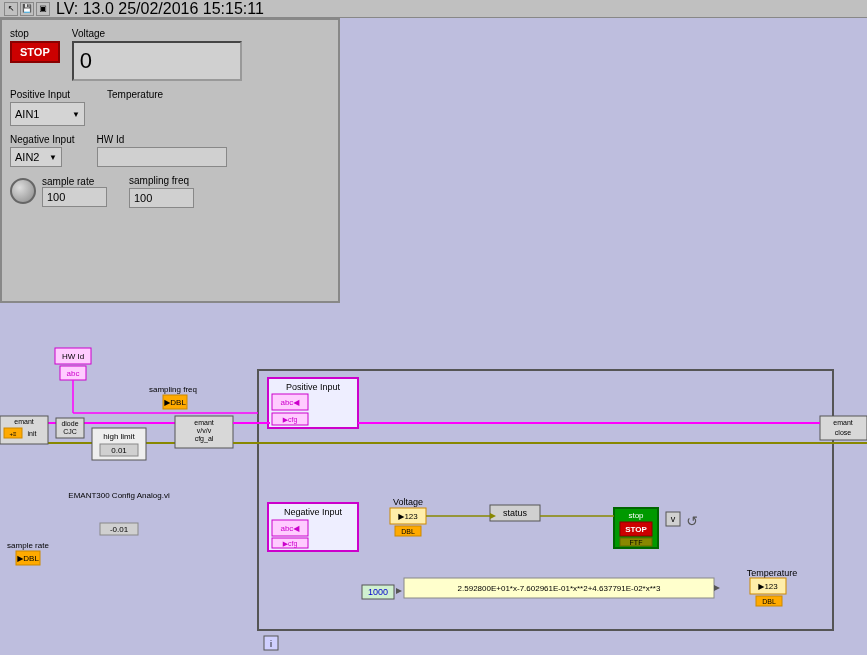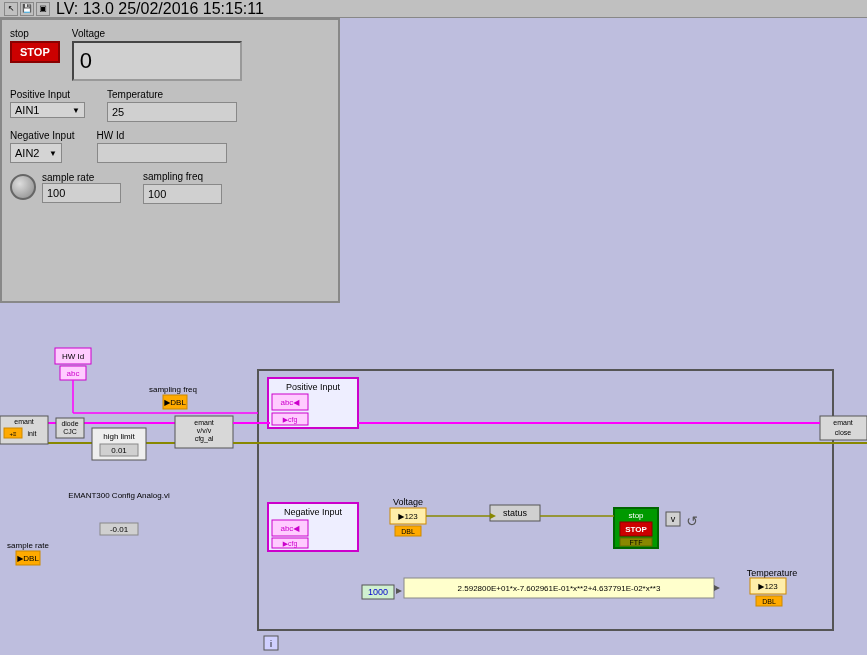--- a/index.html
+++ b/index.html
@@ -120,21 +120,21 @@
       height: 40px;
       display: flex;
       align-items: center;
     }
 
     .small-numeric {
       background: #d0d0d0;
       border: 1px solid #888;
       padding: 2px 4px;
       font-size: 11px;
-      width: 79px;
+      width: 65px;
       height: 20px;
       display: flex;
       align-items: center;
     }
 
     .knob-circle {
       width: 26px;
       height: 26px;
       border-radius: 50%;
       background: radial-gradient(circle at 35% 35%, #ddd, #888);
@@ -167,30 +167,27 @@
         <span class="field-label">Voltage</span>
         <div class="numeric-display">
           <span>0</span>
         </div>
       </div>
     </div>
 
     <div class="fp-row">
       <div class="field-item">
         <span class="field-label">Positive Input</span>
-        <div class="field-select" style="width:75px; height:16px; background:#d4d4d4; border:1px solid #888; display:flex; align-items:center; justify-content:space-between; padding:0 4px;">
+        <div class="field-select" style="width:75px; height:24px; background:#d4d4d4; border:1px solid #888; display:flex; align-items:center; justify-content:space-between; padding:0 4px;">
           <span>AIN1</span>
           <span class="select-arrow">▼</span>
         </div>
       </div>
       <div class="field-item" style="margin-left:10px;">
         <span class="field-label">Temperature</span>
-        <div class="small-numeric" style="width:130px;">
-          <span>25</span>
-        </div>
       </div>
     </div>
 
     <div class="fp-row">
       <div class="field-item">
         <span class="field-label">Negative Input</span>
         <div class="field-select" style="width:52px; height:20px; background:#d4d4d4; border:1px solid #888; display:flex; align-items:center; justify-content:space-between; padding:0 4px;">
           <span>AIN2</span>
           <span class="select-arrow">▼</span>
         </div>

